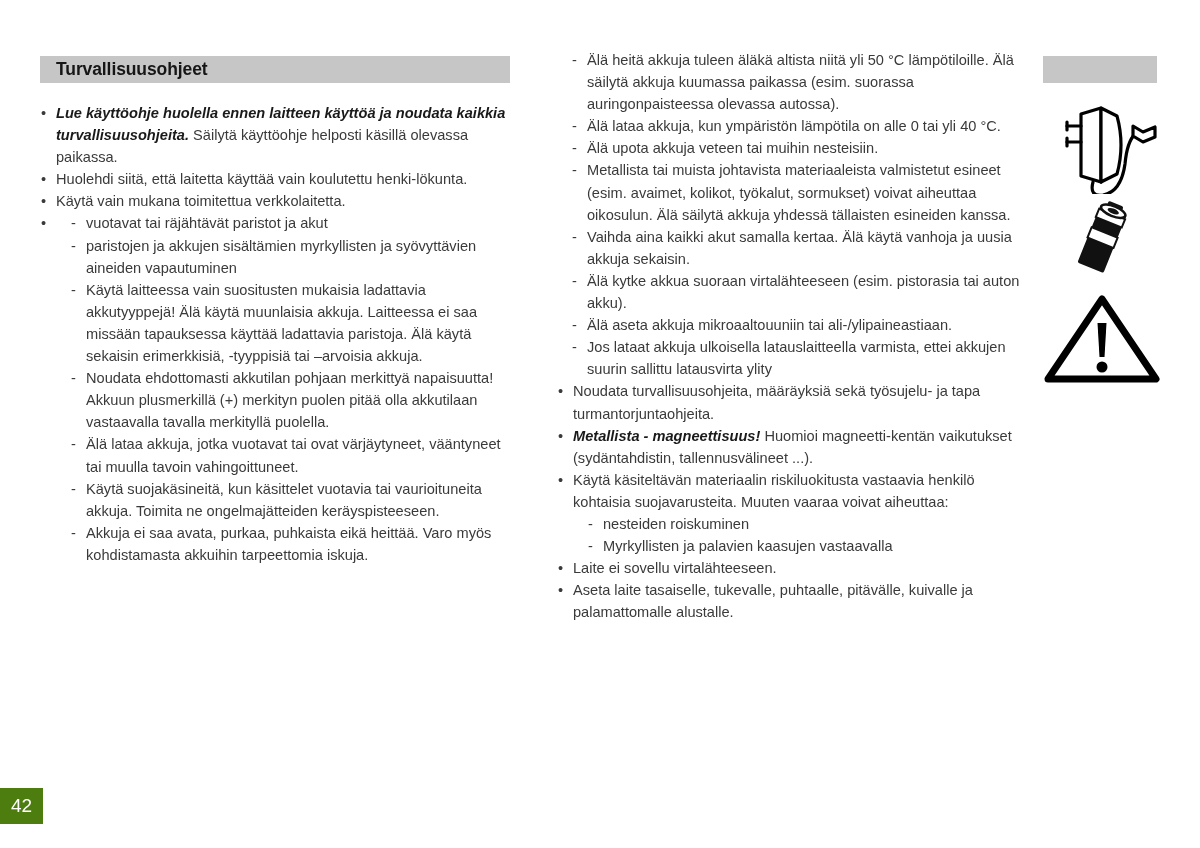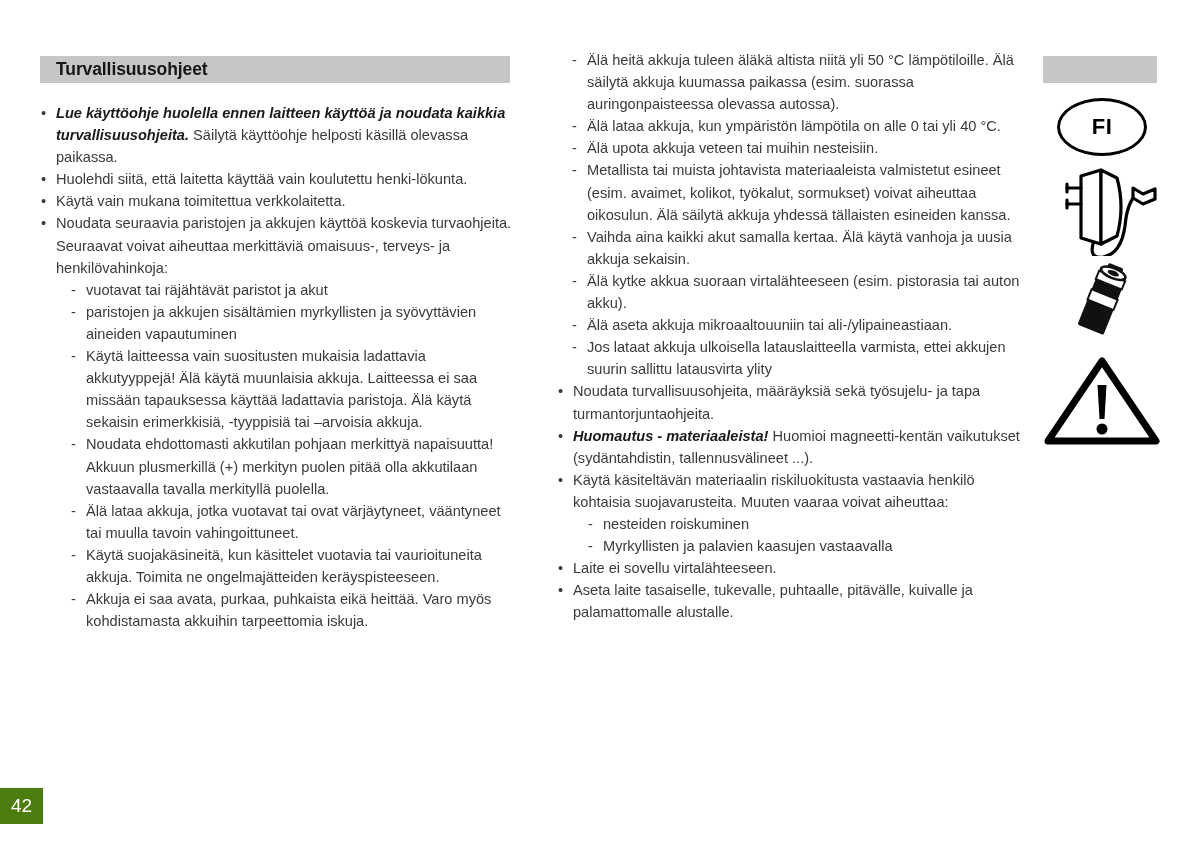--- a/index.html
+++ b/index.html
@@ -172,21 +172,20 @@
         <li class="b1">
           <span class="mk">•</span>
           <span class="txt">Huolehdi siitä, että laitetta käyttää vain koulutettu henki-­lökunta.</span>
         </li>
         <li class="b1">
           <span class="mk">•</span>
           <span class="txt">Käytä vain mukana toimitettua verkkolaitetta.</span>
         </li>
         <li class="b1">
           <span class="mk">•</span>
-          <span class="txt">Noudata seuraavia paristojen ja akkujen käyttöä koskevia turvaohjeita. Seuraavat voivat aiheuttaa merkittäviä omaisuus-, terveys- ja henkilövahinkoja:</span>
           <ul class="lvl2">
             <li class="b2">
               <span class="mk">-</span>
               <span class="txt">vuotavat tai räjähtävät paristot ja akut</span>
             </li>
             <li class="b2">
               <span class="mk">-</span>
               <span class="txt">paristojen ja akkujen sisältämien myrkyllisten ja syövyttävien aineiden vapautuminen</span>
             </li>
             <li class="b2">
@@ -247,21 +246,21 @@
         <li class="b2">
           <span class="mk">-</span>
           <span class="txt">Jos lataat akkuja ulkoisella latauslaitteella varmista, ettei akkujen suurin sallittu latausvirta ylity</span>
         </li>
         <li class="b1">
           <span class="mk">•</span>
           <span class="txt">Noudata turvallisuusohjeita, määräyksiä sekä työsujelu- ja tapa turmantorjuntaohjeita.</span>
         </li>
         <li class="b1">
           <span class="mk">•</span>
-          <span class="txt"><b>Huomautus - materiaaleista!</b><span> Huomioi magneetti-­kentän vaikutukset (sydäntahdistin, tallennusvälineet ...).</span></span>
+          <span class="txt"><b>Metallista - magneettisuus!</b><span> Huomioi magneetti-­kentän vaikutukset (sydäntahdistin, tallennusvälineet ...).</span></span>
         </li>
         <li class="b1">
           <span class="mk">•</span>
           <span class="txt">Käytä käsiteltävän materiaalin riskiluokitusta vastaavia henkilö kohtaisia suojavarusteita. Muuten vaaraa voivat aiheuttaa:</span>
           <ul class="lvl2">
             <li class="b2">
               <span class="mk">-</span>
               <span class="txt">nesteiden roiskuminen</span>
             </li>
             <li class="b2">
@@ -276,23 +275,20 @@
         </li>
         <li class="b1">
           <span class="mk">•</span>
           <span class="txt">Aseta laite tasaiselle, tukevalle, puhtaalle, pitävälle, kuivalle ja palamattomalle alustalle.</span>
         </li>
       </ul>
   </div>
 
   <div id="icon-rail">
 
-    <div class="rail-item" id="rail-flag">
-      <div class="flag-oval">FI</div>
-    </div>
 
     <div class="rail-item" id="rail-psu">
       <svg width="118" height="92" viewBox="0 0 118 92" aria-hidden="true">
         <g fill="none" stroke="#000" stroke-width="3.2" stroke-linejoin="round" stroke-linecap="round">
 
           <path d="M38 12 L38 74 L58 80 L58 6 Z" fill="#fff"></path>
 
           <path d="M58 6 L74 14 Q82 43 74 72 L58 80 Z" fill="#fff"></path>
 
           <path d="M38 24 L24 24"></path>

